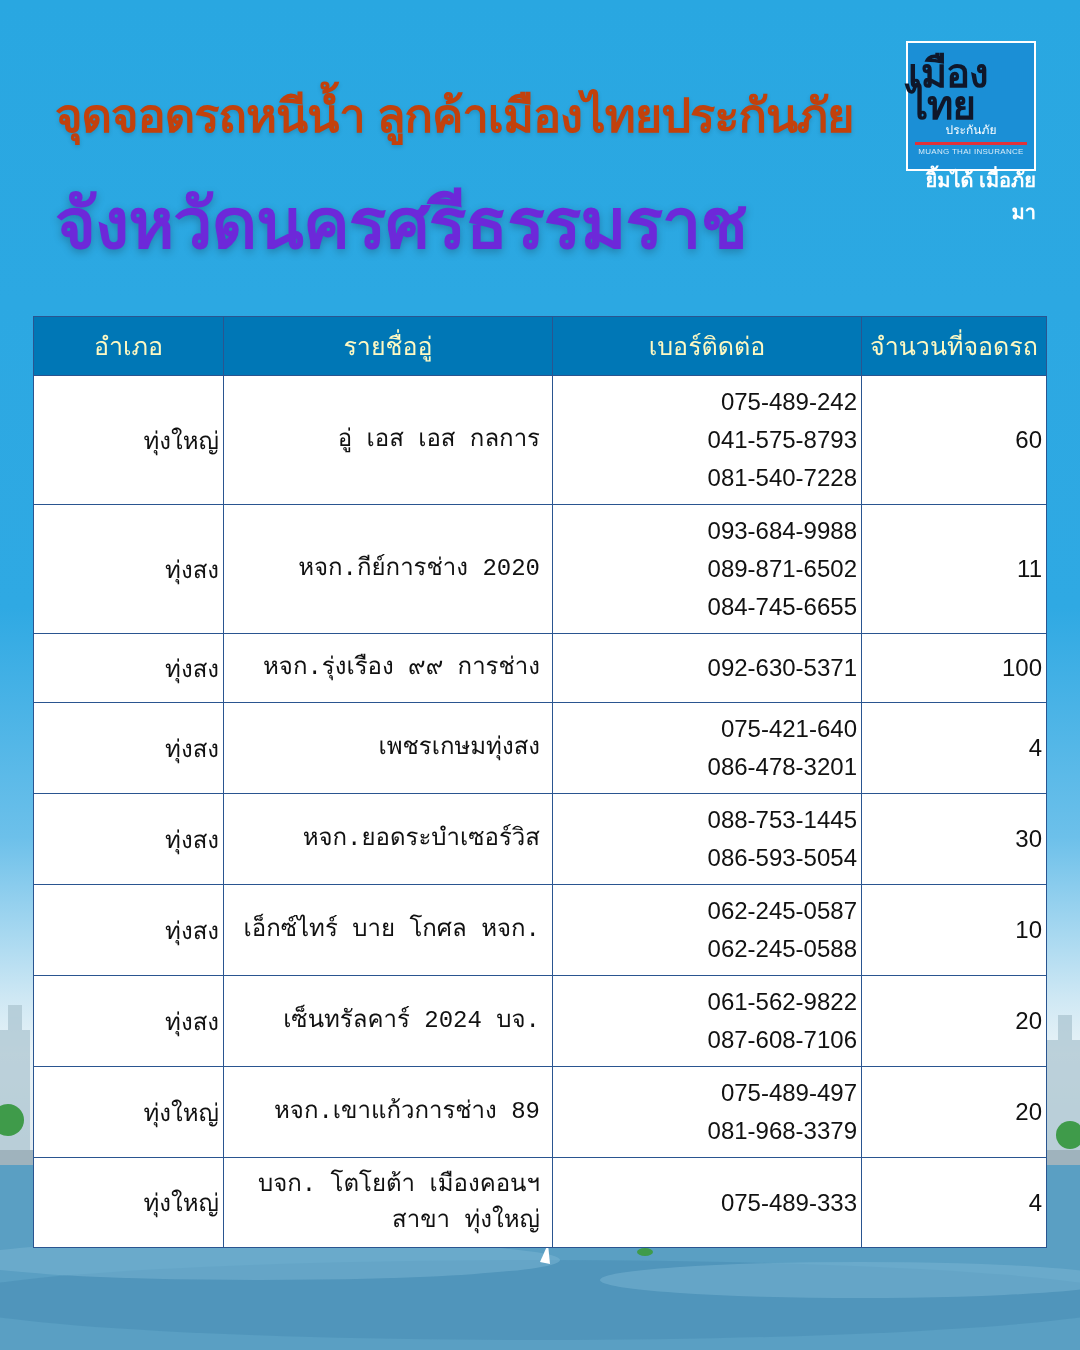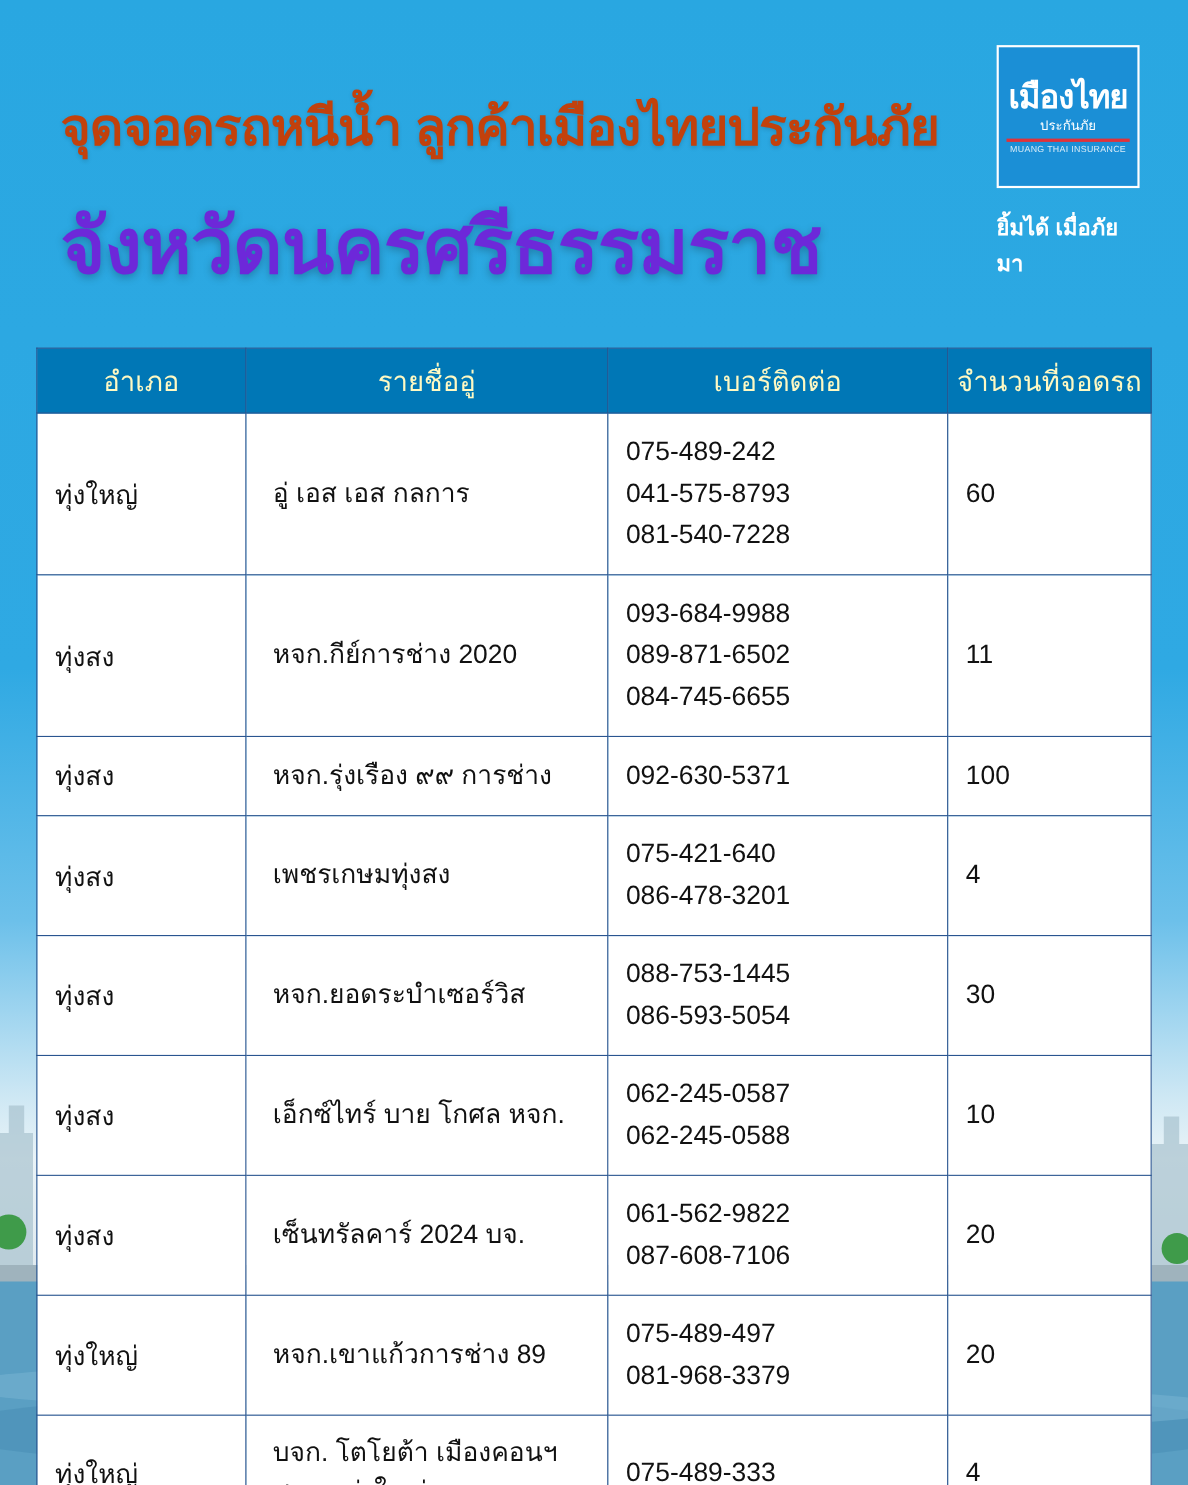--- a/index.html
+++ b/index.html
@@ -19,40 +19,40 @@
       position: absolute; left: 55px; top: 168px; margin: 0;
       font-size: 70px; font-weight: bold; color: #6d28d9;
       letter-spacing: -1px;
       text-shadow: 0 3px 8px rgba(0,0,0,0.25);
     }
     .logo {
       position: absolute; left: 906px; top: 41px; width: 130px; height: 130px;
       background: #1b8fd6; border: 2px solid #ffffff; box-sizing: border-box;
       display: flex; flex-direction: column; align-items: center; justify-content: center;
     }
-    .logo-main { font-size: 30px; font-weight: bold; color: #ffffff; line-height: 32px; letter-spacing: -1px; }
+    .logo-main { font-size: 40px; font-weight: bold; color: #0f172a; line-height: 32px; letter-spacing: -1px; }
     .logo-sub { font-size: 12px; font-weight: normal; color: #ffffff; line-height: 18px; }
     .logo-bar { width: 112px; height: 3px; background: #e0323a; margin: 3px 0 2px; }
     .logo-en { font-size: 8px; color: #d8ecf8; letter-spacing: 0.3px; }
     .slogan {
-      position: absolute; left: 906px; top: 191px; width: 130px; text-align: left;
+      position: absolute; left: 906px; top: 164px; width: 130px; text-align: right;
       font-size: 20px; color: #ffffff; font-weight: bold;
     }
     .table-wrap { position: absolute; left: 33px; top: 316px; width: 1013px; }
     table { border-collapse: collapse; width: 1013px; table-layout: fixed; }
     th {
       background: #0077b6; color: #fef9c3; font-weight: normal;
       font-size: 25px; height: 58px; border: 1px solid #2a5590; padding: 0;
     }
     td {
-      background: #ffffff; color: #111111; text-align: left; vertical-align: middle;
-      font-size: 24px; border: 1px solid #2a5590; padding: 16px;
+      background: #ffffff; color: #111111; text-align: right; vertical-align: middle;
+      font-size: 24px; border: 1px solid #2a5590; padding: 4px;
     }
     td .phone { display: block; line-height: 38px; }
-    td .name { display: block; line-height: 36px; padding: 0 8px; }
+    td .name { display: block; line-height: 36px; padding: 0 8px; font-family: Liberation Mono, monospace; }
     col.c1 { width: 190px; } col.c2 { width: 329px; } col.c3 { width: 309px; } col.c4 { width: 185px; }
   </style>
 </head>
 <body>
 
 <svg class="bg-scene" viewBox="0 0 1080 1350" xmlns="http://www.w3.org/2000/svg">
   <g fill="#a9c3cf" opacity="0.7">
     <rect x="0" y="1030" width="30" height="130"></rect>
     <rect x="8" y="1005" width="14" height="30"></rect>
     <rect x="1046" y="1040" width="34" height="120"></rect>

